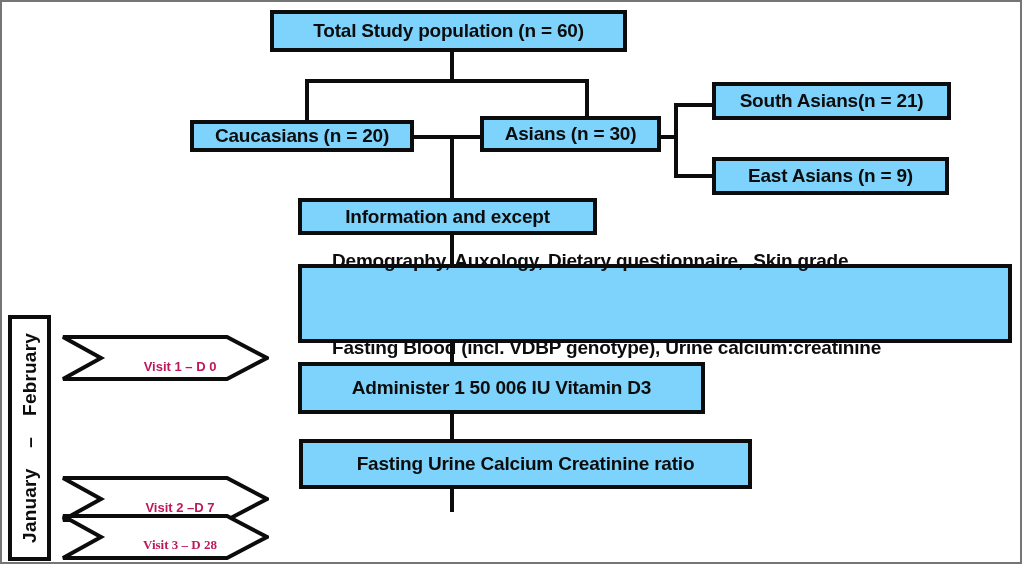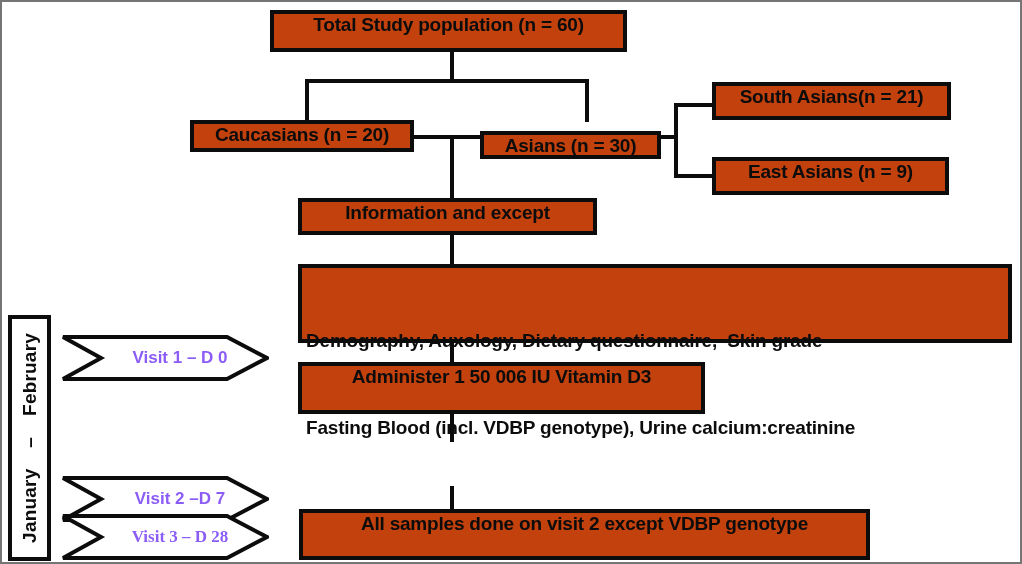--- a/index.html
+++ b/index.html
@@ -19,60 +19,61 @@
   }
   #wires {
     position: absolute;
     left: 0; top: 0;
     width: 1022px; height: 564px;
   }
   .node {
     position: absolute;
     box-sizing: border-box;
     border: 4px solid #0c0c0c;
-    background: #c2410c;
+    background: #7dd3fc;
     display: flex;
+    align-items: center;
     justify-content: center;
     font-weight: bold;
     font-size: 19px;
     color: #0c0c0c;
     white-space: pre;
     letter-spacing: -0.2px;
     line-height: 1.15;
   }
   .node.left-align {
     justify-content: flex-start;
-    padding-left: 4px;
+    padding-left: 30px;
   }
   .multiline {
     display: block;
     white-space: pre;
   }
   .visit {
     position: absolute;
     width: 208px;
     height: 46px;
   }
   .visit svg {
     position: absolute;
     left: 0; top: 0;
     width: 208px; height: 46px;
   }
   .visit .visit-label {
     position: absolute;
-    left: 0; top: 0;
+    left: 0; top: 8px;
     width: 100%; height: 100%;
     display: flex;
     align-items: center;
     justify-content: center;
     padding-left: 30px;
     box-sizing: border-box;
     font-weight: bold;
-    font-size: 17px;
-    color: #8b5cf6;
+    font-size: 13px;
+    color: #be185d;
     white-space: pre;
   }
   #period-box {
     position: absolute;
     left: 6px; top: 313px;
     width: 43px; height: 246px;
     box-sizing: border-box;
     border: 4px solid #0c0c0c;
     background: #ffffff;
     display: flex;
@@ -111,21 +112,21 @@
   </svg>
 
   <div class="node" style="left:268px; top:8px; width:357px; height:42px;">
     <span>Total Study population (n = 60)</span>
   </div>
 
   <div class="node" style="left:188px; top:118px; width:224px; height:32px;">
     <span>Caucasians (n = 20)</span>
   </div>
 
-  <div class="node" style="left:478px; top:129px; width:181px; height:28px;">
+  <div class="node" style="left:478px; top:114px; width:181px; height:36px;">
     <span>Asians (n = 30)</span>
   </div>
 
   <div class="node" style="left:710px; top:80px; width:239px; height:38px;">
     <span>South Asians(n = 21)</span>
   </div>
 
   <div class="node" style="left:710px; top:155px; width:237px; height:38px;">
     <span>East Asians (n = 9)</span>
   </div>
@@ -138,24 +139,24 @@
     <div>
       <span class="multiline">Demography, Auxology, Dietary questionnaire,  Skin grade</span>
       <span class="multiline">Fasting Blood (incl. VDBP genotype), Urine calcium:creatinine</span>
     </div>
   </div>
 
   <div class="node" style="left:296px; top:360px; width:407px; height:52px;">
     <span>Administer 1 50 006 IU Vitamin D3</span>
   </div>
 
+  <div class="node" style="left:297px; top:437px; width:453px; height:50px;">
+    <span>Fasting Urine Calcium Creatinine ratio</span>
+  </div>
 
-  <div class="node" style="left:297px; top:507px; width:571px; height:51px;">
-    <span>All samples done on visit 2 except VDBP genotype</span>
-  </div>
 
   <div id="period-box">
     <span class="vtext">January  –  February</span>
   </div>
 
   <div class="visit" style="left:59px; top:333px;">
     <svg viewBox="0 0 208 46">
       <polygon points="2,2 166,2 206,23 166,44 2,44 40,23" fill="#ffffff" stroke="#0c0c0c" stroke-width="4"></polygon>
     </svg>
     <span class="visit-label">Visit 1 – D 0</span>

